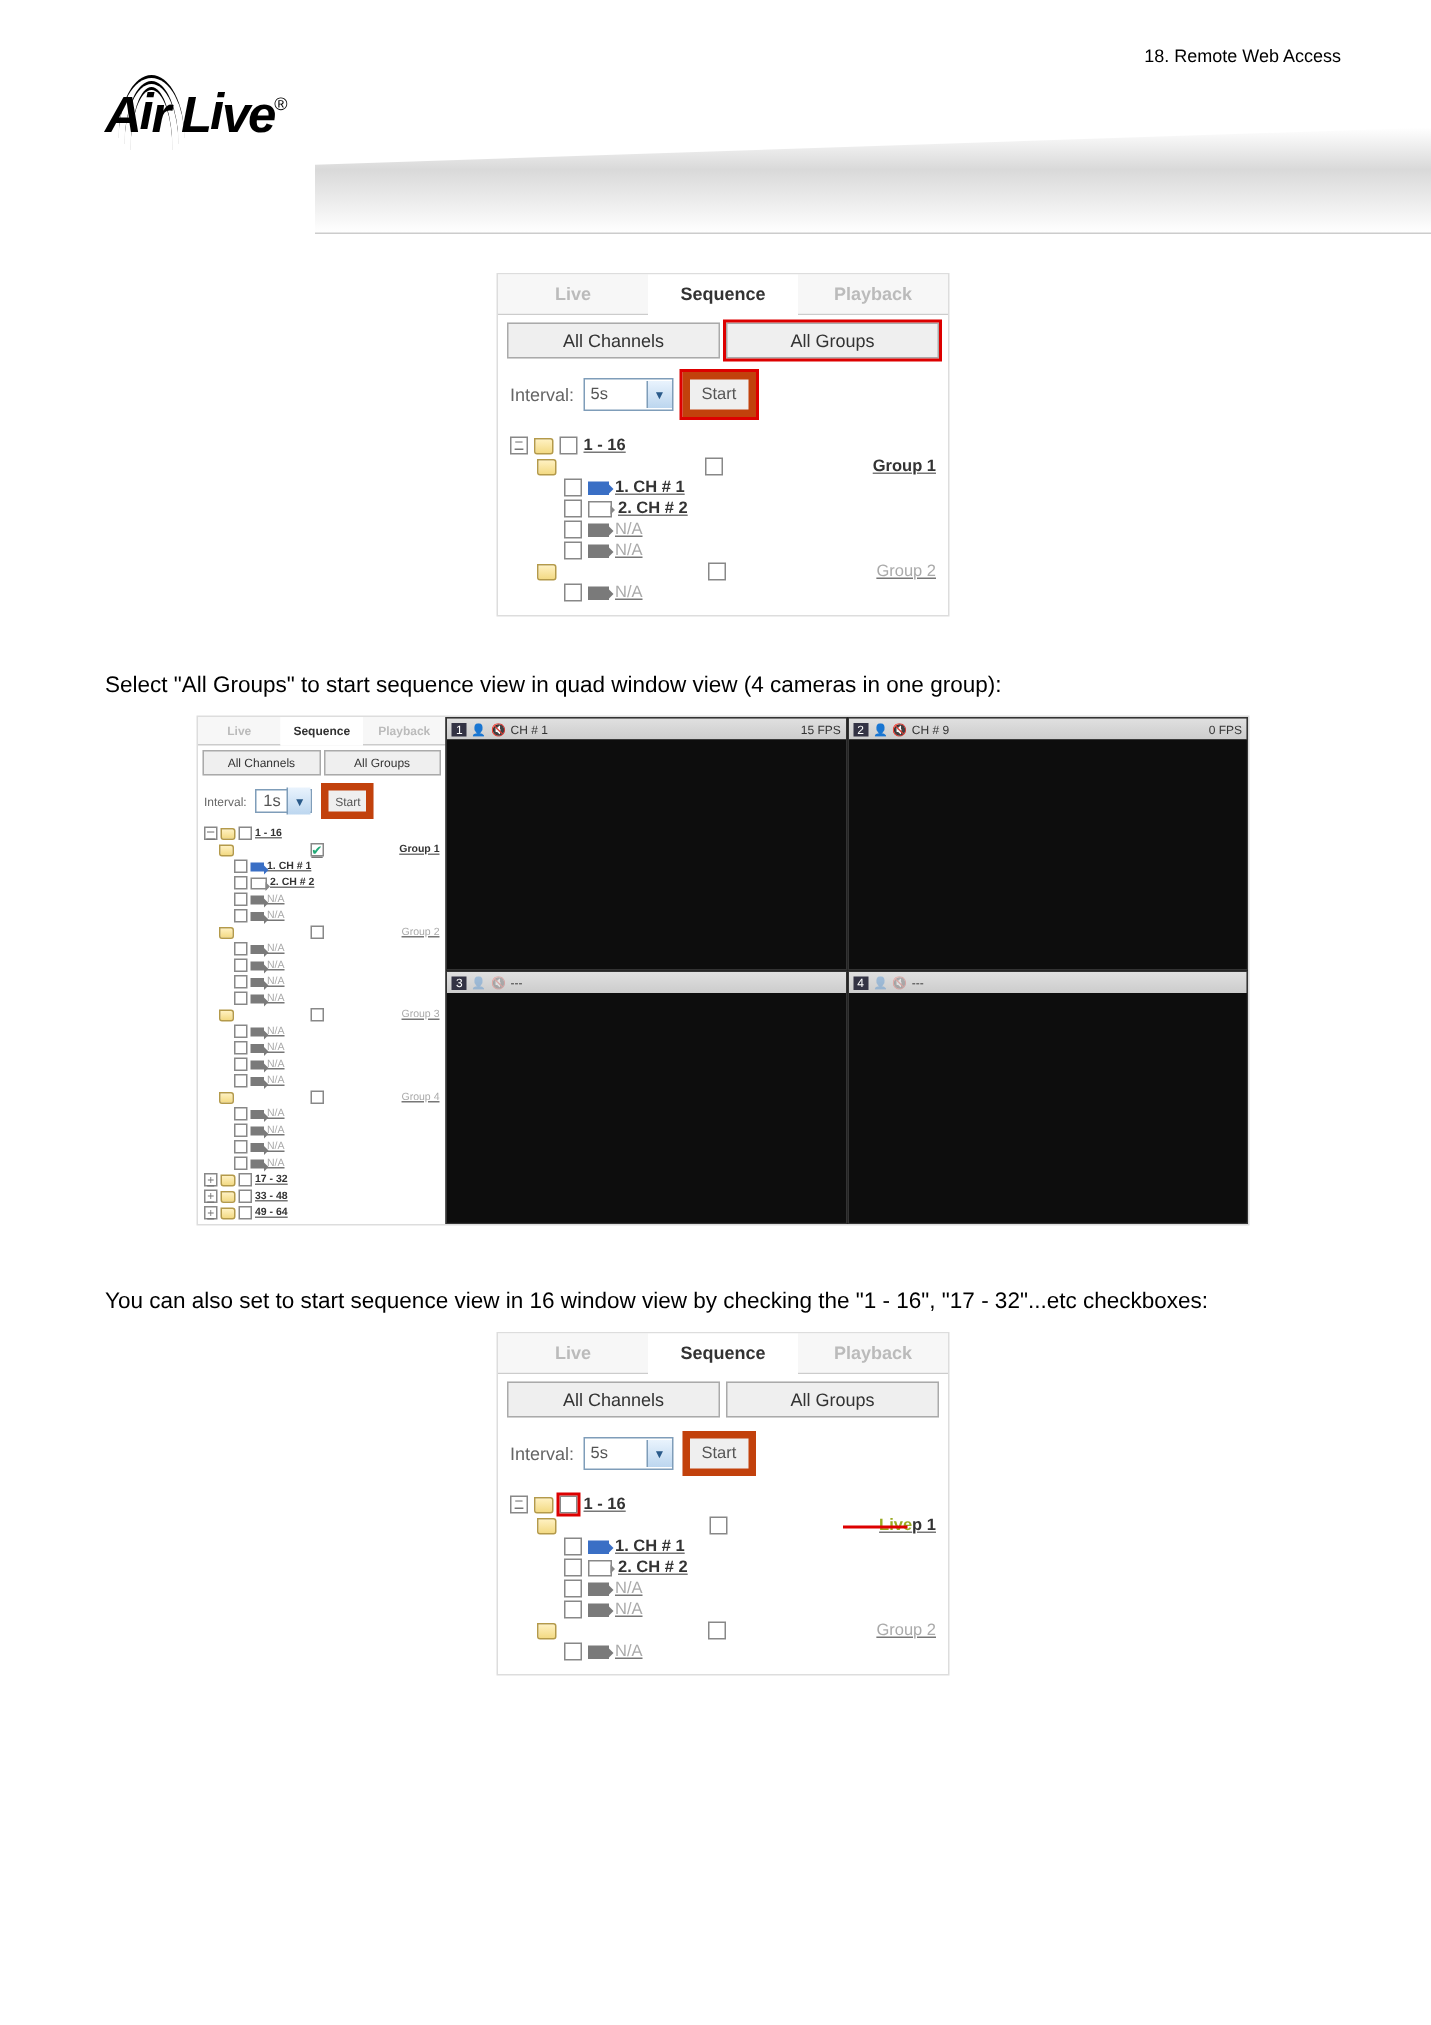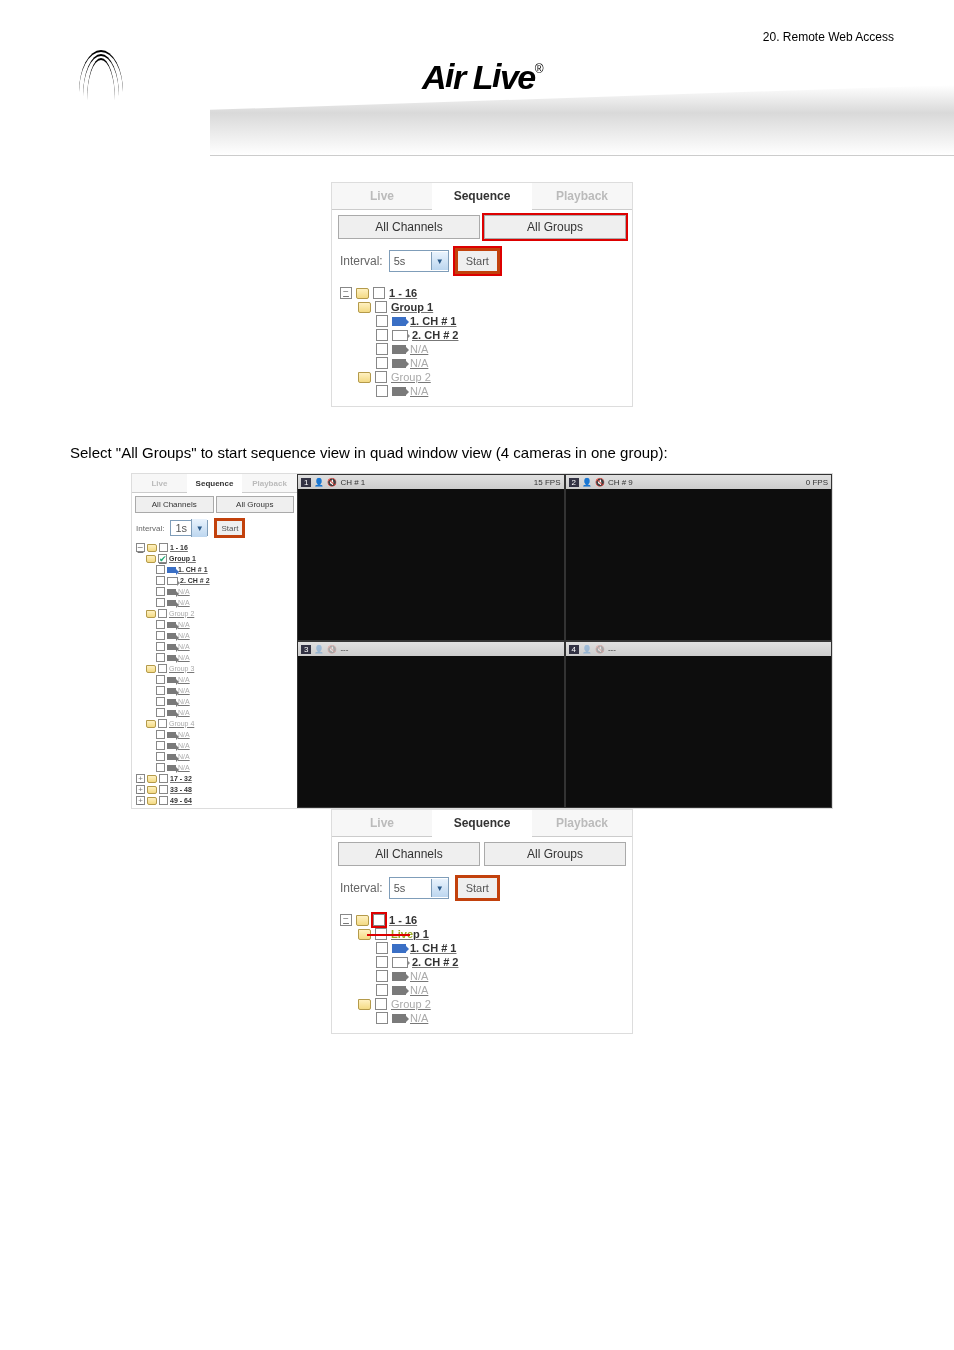--- a/index.html
+++ b/index.html
@@ -19,21 +19,20 @@
   }
   .top-right {
     position:absolute;
     top:30px;
     right:60px;
     font-size:12px;
   }
   .logo {
     margin-top:10px;
     margin-bottom:5px;
-    text-align:center;
   }
   .logo-text {
     font-size:34px;
     font-weight:900;
     font-style:italic;
     letter-spacing:-1.5px;
     font-family:Arial,Helvetica,sans-serif;
     position:relative;
   }
   .logo-dot{
@@ -157,41 +156,41 @@
     border-left:1px solid #7f9db9;
     display:flex;
     align-items:center;
     justify-content:center;
     font-size:8px;
     color:#2a5a8a;
   }
   .start-btn{
     height:20px;
     padding:0 8px;
-    border:3px solid #c2410c;
+    border:5px solid #c2410c;
     background:#efefef;
     font-size:11px;
     display:flex;
     align-items:center;
   }
   .red-box{ outline:2px solid #d00; outline-offset:0; }
   .tree{
     padding:4px 8px 8px 8px;
     font-size:11px;
     color:#777;
     text-decoration:underline;
   }
   .tree .row{
     display:flex;
     align-items:center;
     gap:4px;
     padding:1px 0;
     white-space:nowrap;
   }
-  .tree .ind1{ padding-left:18px;}
+  .tree .ind1{ padding-left:18px;justify-content:space-between;}
   .tree .ind2{ padding-left:36px;}
   .sq{
     width:10px;height:10px;border:1px solid #888;display:inline-block;flex:none;
     background:#fff;
   }
   .minus::before{ content:"−"; font-size:10px; display:block; text-align:center; line-height:8px;}
   .fold{
     width:11px;height:9px;border:1px solid #b49a4a;border-radius:0 2px 2px 2px;
     background:linear-gradient(#fff1c1,#f3da84);
     display:inline-block;flex:none;
@@ -269,21 +268,21 @@
     display:flex;
     justify-content:center;
     gap:90px;
     font-size:12px;
   }
 </style>
 </head>
 <body>
 
 <div class="page">
-  <div class="top-right">20.  Remote  Web  Access</div>
+  <div class="top-right">18.  Remote  Web  Access</div>
 
   <div class="logo">
     <div class="arcs">
       <div class="arc a1"></div>
       <div class="arc a2"></div>
       <div class="arc a3"></div>
     </div>
     <span class="logo-text">
       <span>A</span><span class="logo-dot">i</span><span>r L</span><span class="logo-dot">i</span><span>ve</span><span class="logo-reg">®</span>
     </span>
@@ -541,20 +540,21 @@
             <span class="numbox">4</span>
             <span style="opacity:.3">👤</span>
             <span style="opacity:.3">🔇</span>
             <span>---</span>
           </div>
         <div class="body-black"></div>
       </div>
     </div>
   </div>
 
+  <p class="body-text" style="margin-top:40px;">You can also set to start sequence view in 16 window view by checking the "1 - 16", "17 - 32"...etc checkboxes:</p>
 
   <div class="panel">
     <div class="tabs-row">
       <div class="tab">Live</div>
       <div class="tab active">Sequence</div>
       <div class="tab">Playback</div>
     </div>
     <div class="sub-btn-row">
       <div class="flat-btn">All Channels</div>
       <div class="flat-btn">All Groups</div>

